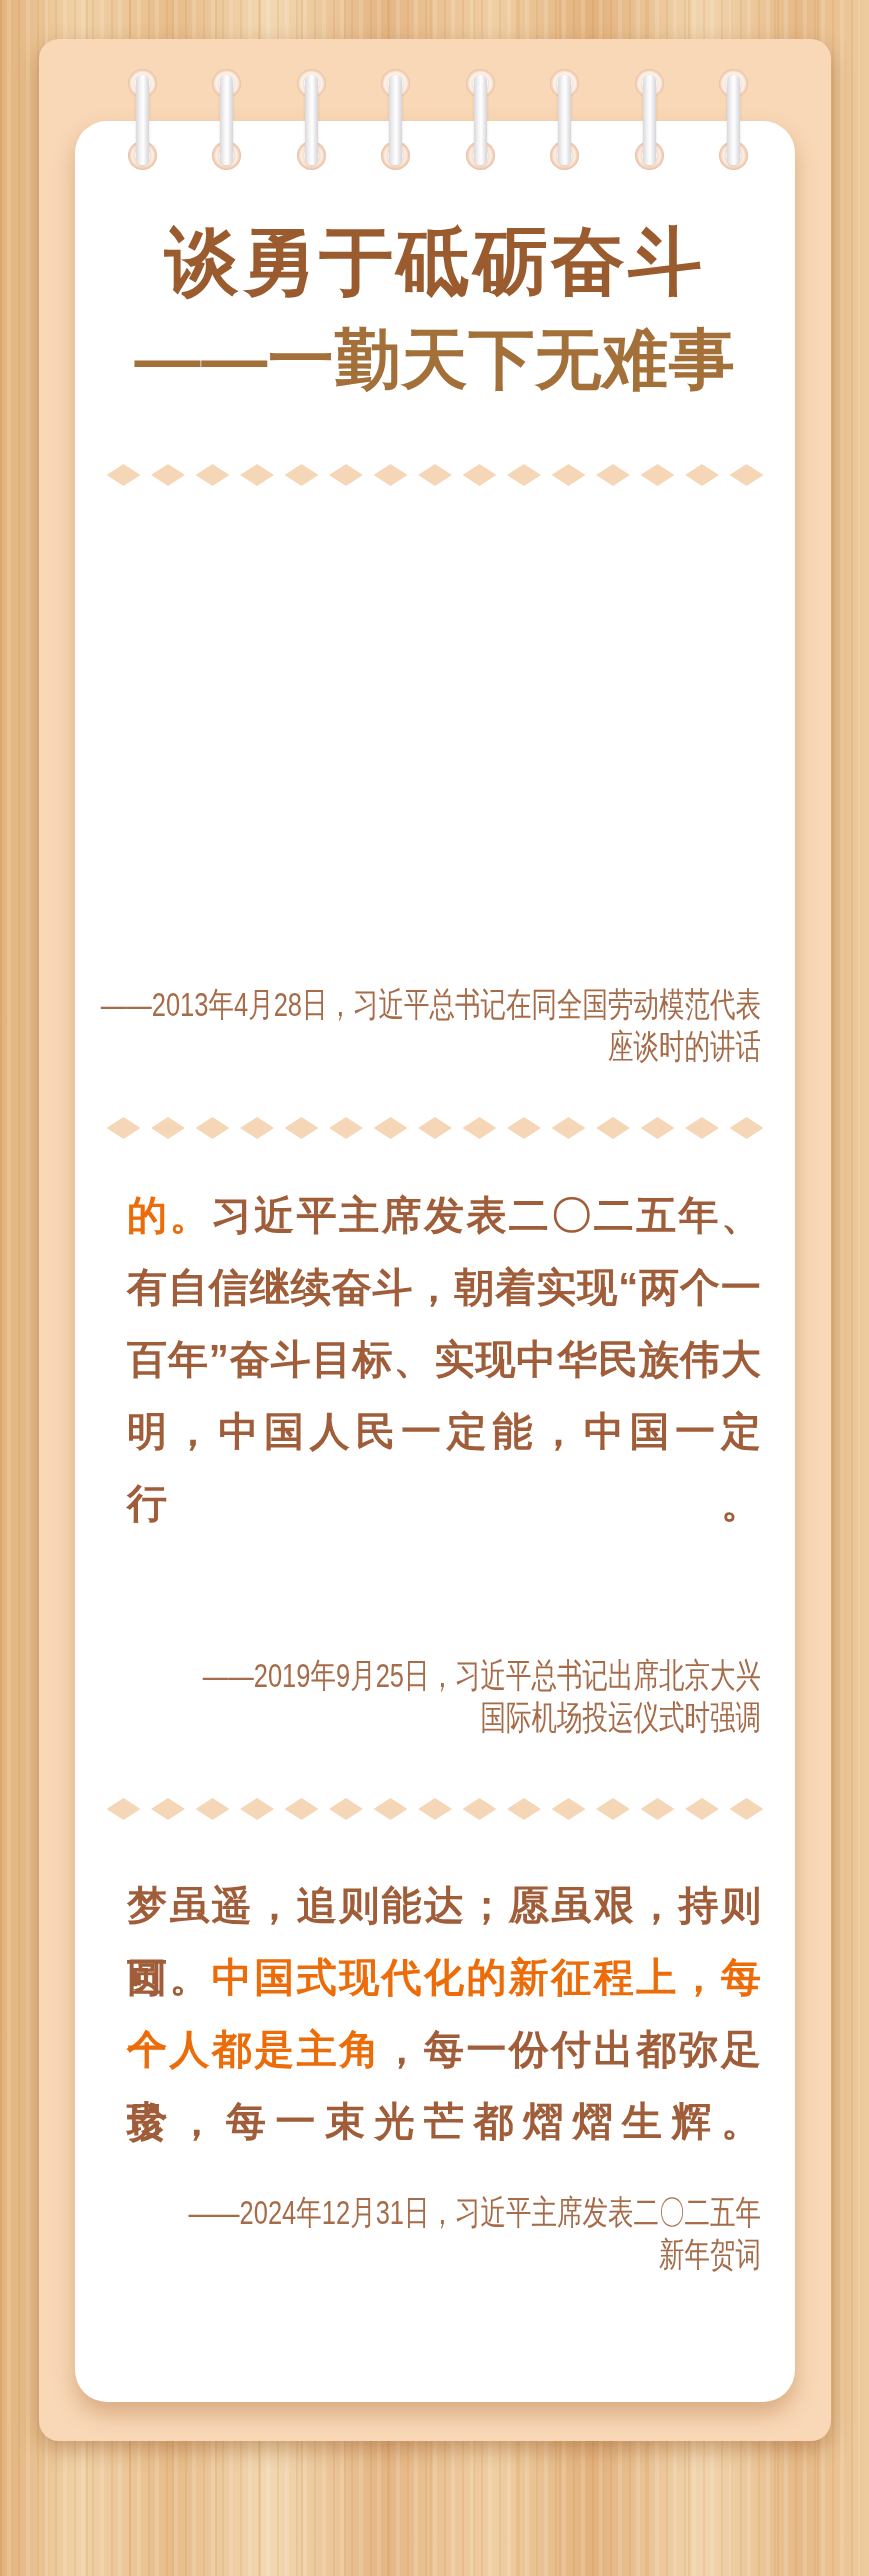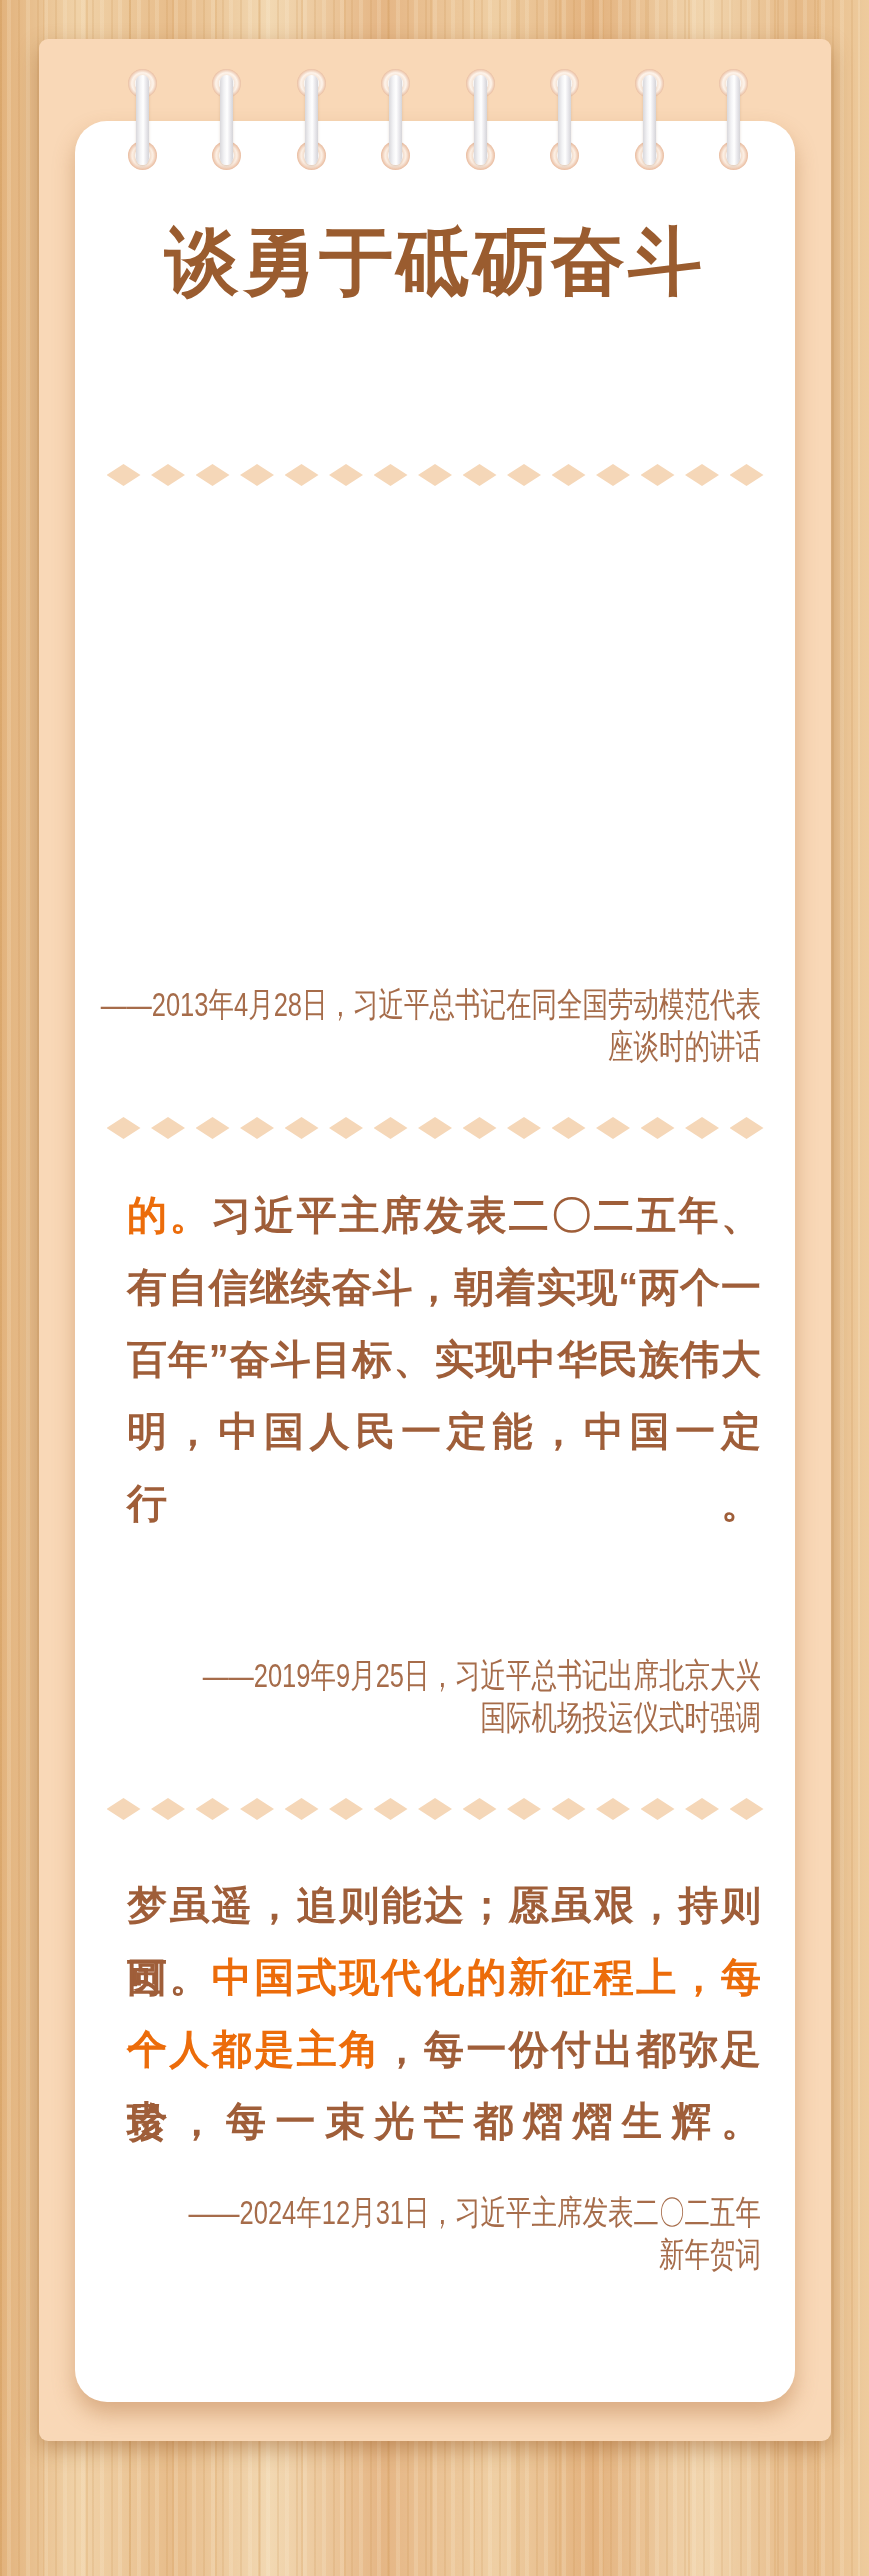--- a/index.html
+++ b/index.html
@@ -9,21 +9,21 @@
     
     background-color:#e9c091;
     background-image:
       repeating-linear-gradient(90deg, rgba(190,130,60,.14) 0 1.6px, rgba(255,255,255,0) 1.6px 7.2px, rgba(255,245,225,.18) 7.2px 11.3px, rgba(255,255,255,0) 11.3px 18.5px),
       repeating-linear-gradient(90deg, rgba(214,160,95,.25) 0 2.4px, rgba(255,255,255,0) 2.4px 43px),
       linear-gradient(90deg,#e2b27c 0%,#f0d2a8 9%,#e7bc8a 20%,#f2d8b2 31%,#e5b685 44%,#efcfa4 57%,#e3b27e 68%,#f1d5ae 81%,#e6ba88 92%,#eecb9d 100%);
   }
   
   .notepad-card{
     position:absolute;left:39px;top:39px;width:792px;height:2402px;
-    background:var(--c-card,#f9d8b7);border-radius:9px;
+    background:var(--c-card,#f9d8b7);border-radius:20px;
     box-shadow:0 8px 21px rgba(146,88,38,.45);
   }
   
   .notepad-page{
     position:absolute;left:36px;top:82px;width:720px;height:2281px;
     background:var(--c-page,#ffffff);border-radius:32px;overflow:hidden;
     box-shadow:0 11.3px 21px rgba(165,100,45,.38);
     z-index:1;
   }
   
@@ -104,20 +104,21 @@
       <div class="ring" style="left: 675px;">
         <span class="hole top"></span>
         <span class="hole bottom"></span>
         <span class="tube"></span>
       </div>
     </div>
 
   <div class="notepad-page">
 
     <div class="title-line1">谈勇于砥砺奋斗</div>
+    <div class="title-line2">——一勤天下无难事</div>
 
     <div class="divider d1">
         <span class="diamond"></span>
         <span class="diamond"></span>
         <span class="diamond"></span>
         <span class="diamond"></span>
         <span class="diamond"></span>
         <span class="diamond"></span>
         <span class="diamond"></span>
         <span class="diamond"></span>

